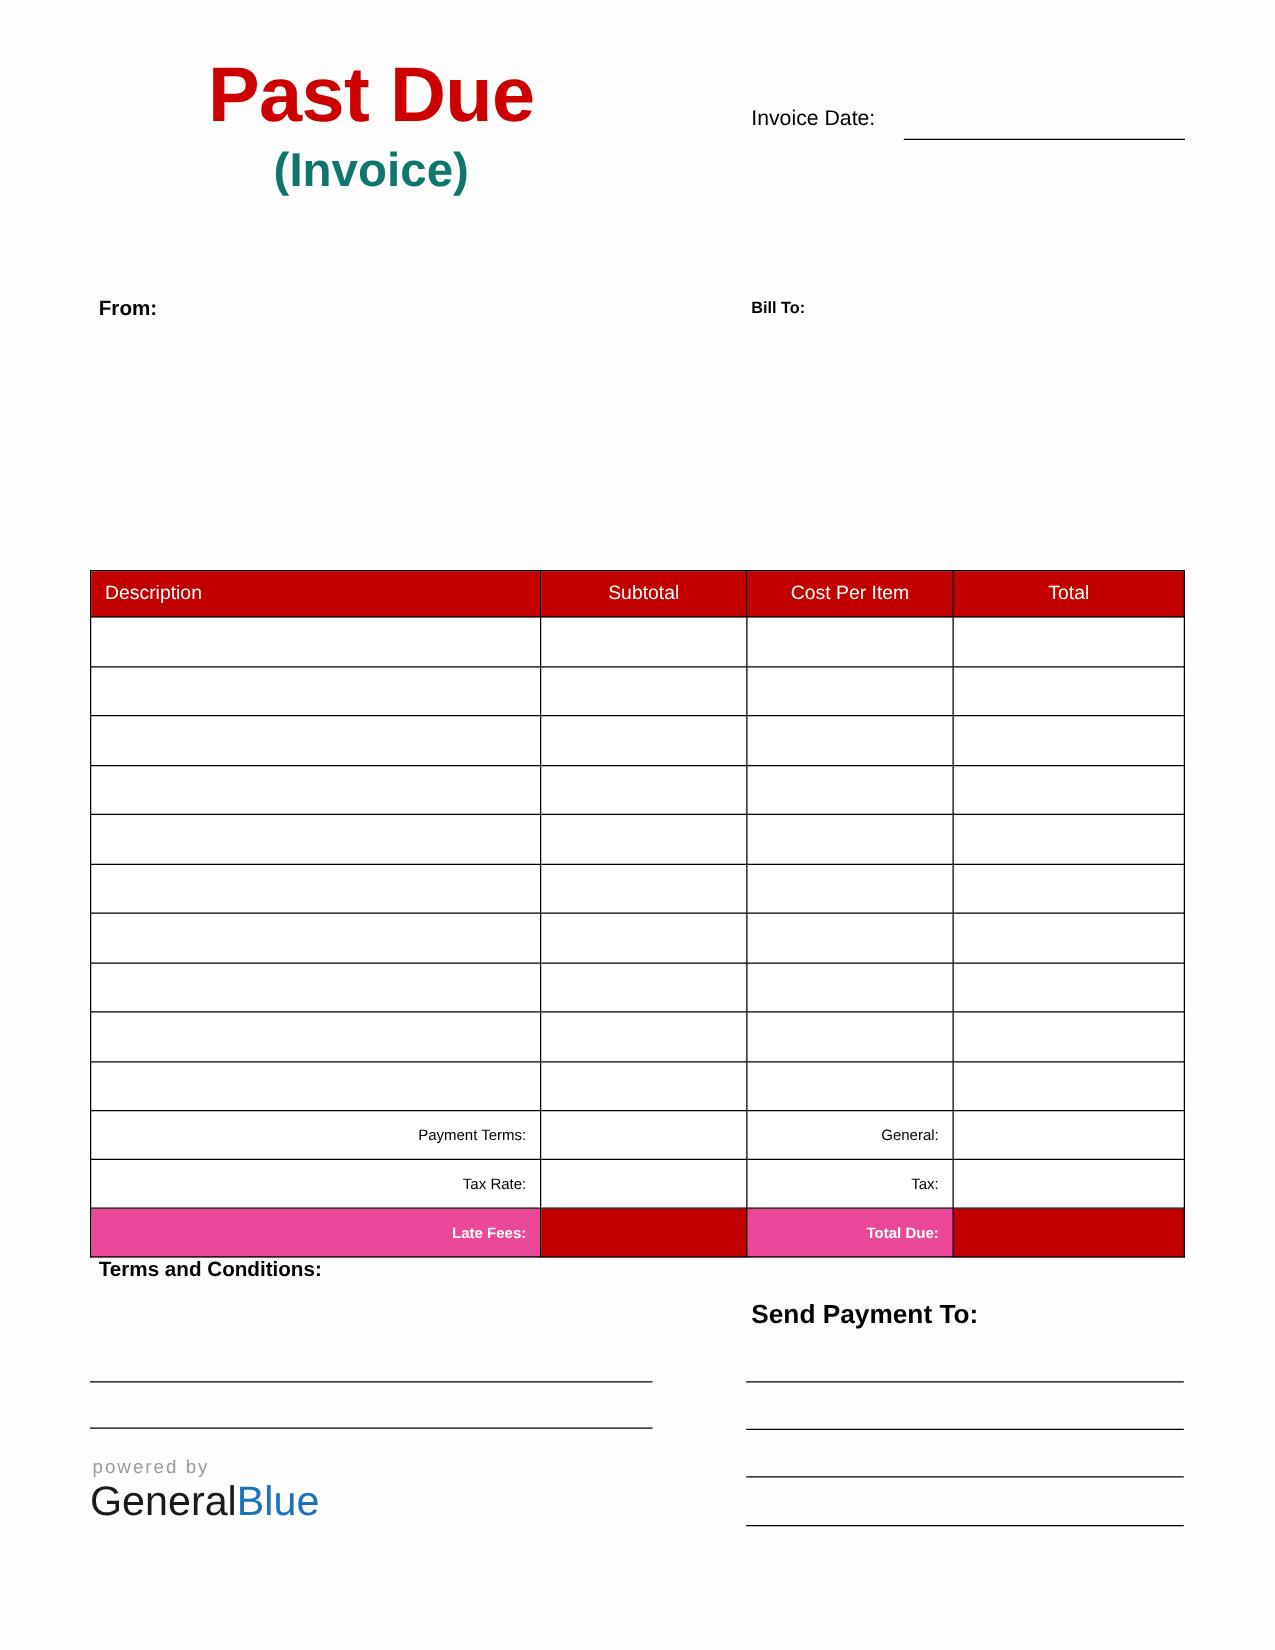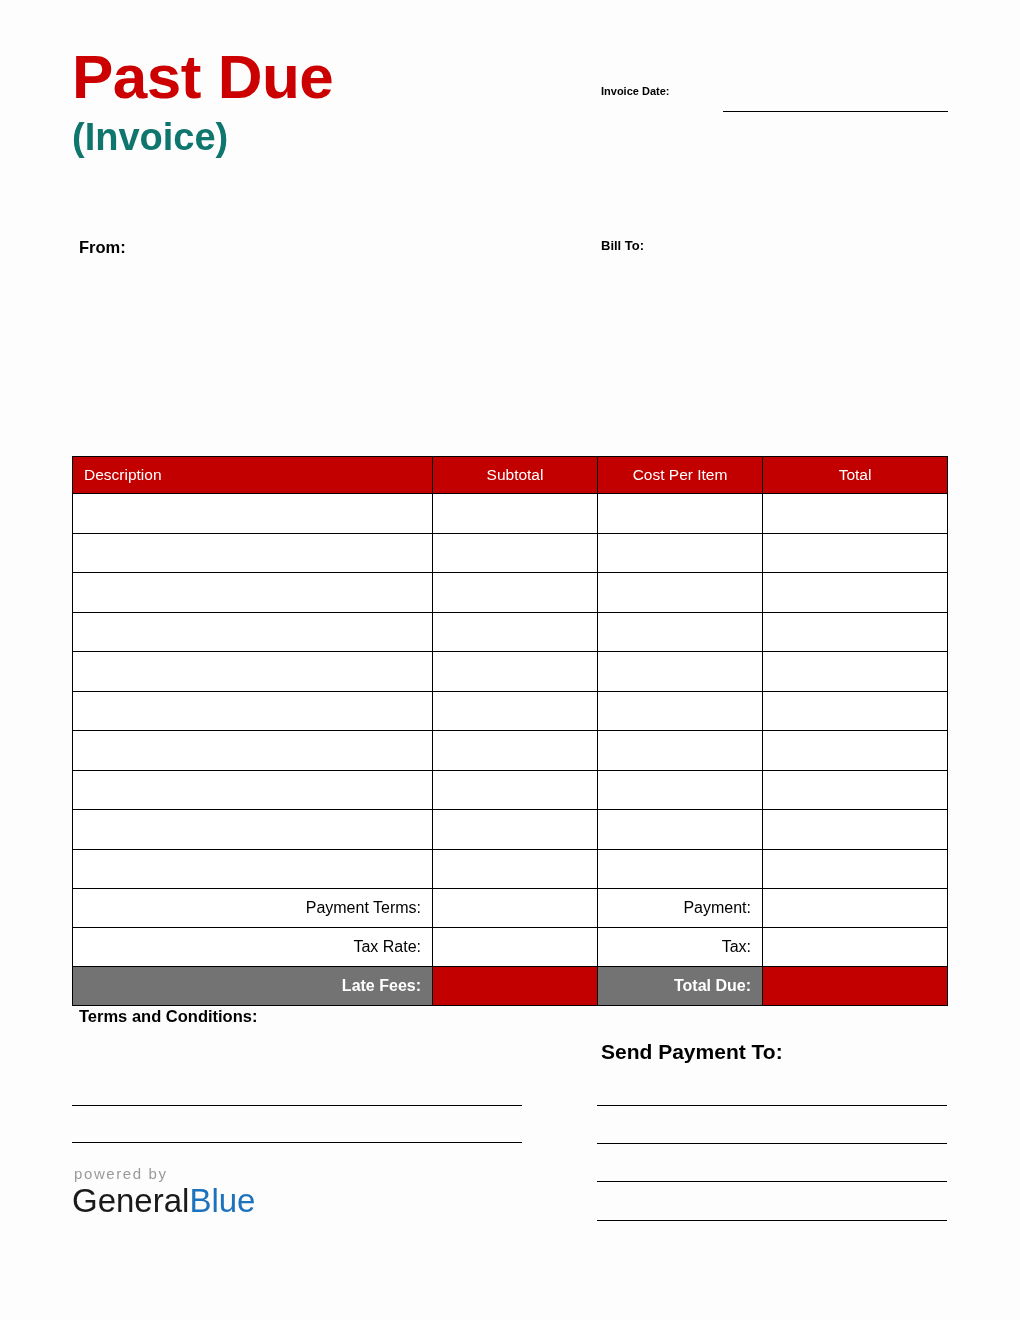--- a/index.html
+++ b/index.html
@@ -28,21 +28,21 @@
     left: 0;
     top: 0;
     width: 1020px;
     height: 200px;
   }
   .title-block {
     position: absolute;
     left: 72px;
     top: 46px;
     width: 450px;
-    text-align: left;
+    text-align: center;
   }
   .title-main {
     font-size: 62px;
     font-weight: bold;
     color: #CC0000;
     line-height: 1.0;
     letter-spacing: -0.5px;
   }
   .title-sub {
     font-size: 38px;
@@ -59,22 +59,22 @@
     width: 360px;
   }
   .meta-row {
     position: relative;
     height: 38px;
   }
   .meta-label {
     position: absolute;
     left: 0;
     top: 3px;
-    font-size: 11px;
-    font-weight: bold;
+    font-size: 17px;
+    font-weight: normal;
     color: #000000;
     white-space: nowrap;
   }
   .meta-line {
     position: absolute;
     left: 122px;
     right: 13px;
     top: 29px;
     border-bottom: 1.6px solid #000000;
   }
@@ -132,35 +132,35 @@
 
   tbody td.empty-cell {
     height: 38.5px;
     background: #ffffff;
   }
 
   td.sum-label {
     height: 38px;
     text-align: right;
     padding-right: 11px;
-    font-size: 16px;
+    font-size: 12px;
     font-weight: normal;
     vertical-align: middle;
     background: #ffffff;
   }
   td.sum-value { background: #ffffff; }
 
   tr.total-row td {
     background: #C20000;
     color: #ffffff;
     height: 38px;
   }
   tr.total-row td.sum-label {
     font-weight: bold;
-    background: #737373;
+    background: #ec4899;
     color: #ffffff;
   }
   tr.total-row td.sum-value { background: #C20000; }
 
   
   .terms-label {
     position: absolute;
     left: 79px;
     top: 1007px;
     font-size: 16.5px;
@@ -299,21 +299,21 @@
       <tr>
         <td class="empty-cell"></td>
         <td class="empty-cell"></td>
         <td class="empty-cell"></td>
         <td class="empty-cell"></td>
       </tr>
 
       <tr>
         <td class="sum-label">Payment Terms:</td>
         <td class="sum-value"></td>
-        <td class="sum-label">Payment:</td>
+        <td class="sum-label">General:</td>
         <td class="sum-value"></td>
       </tr>
       <tr>
         <td class="sum-label">Tax Rate:</td>
         <td class="sum-value"></td>
         <td class="sum-label">Tax:</td>
         <td class="sum-value"></td>
       </tr>
       <tr class="total-row">
         <td class="sum-label">Late Fees:</td>

